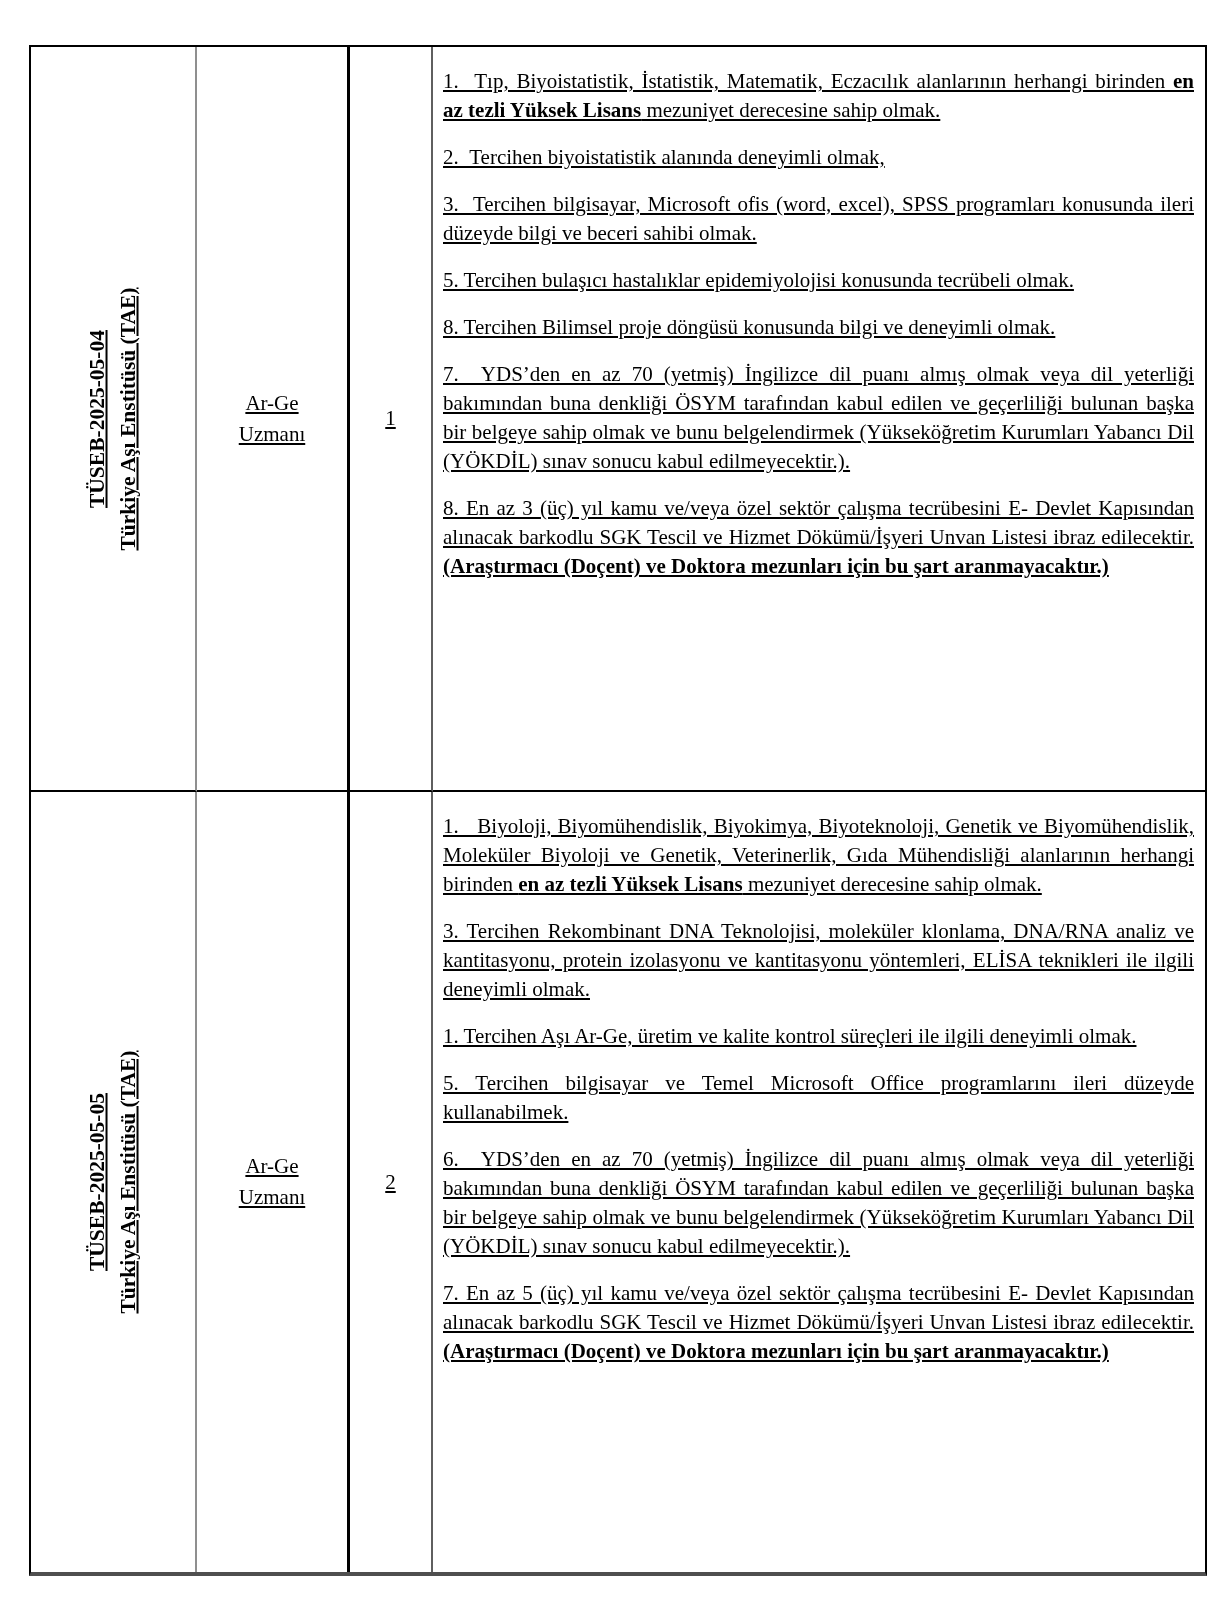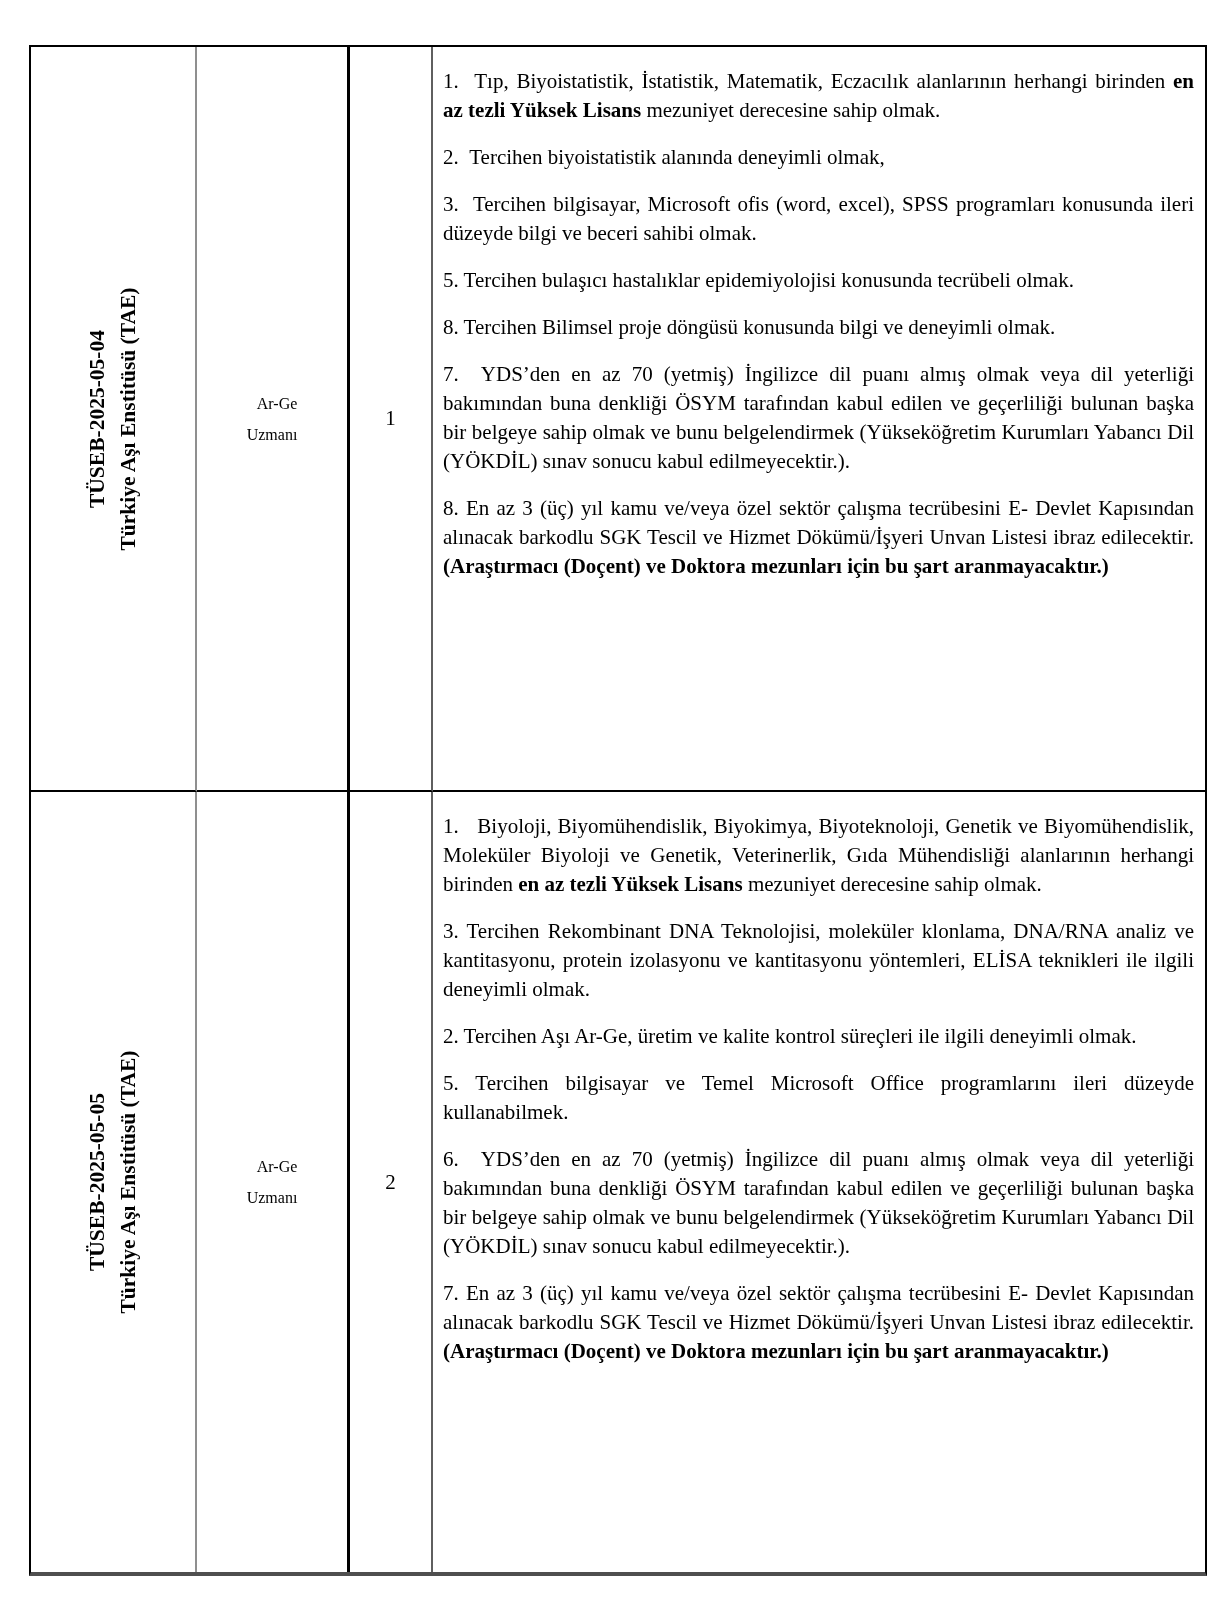--- a/index.html
+++ b/index.html
@@ -17,41 +17,41 @@
     left:29px;
     top:45px;
     width:1174px;
     border:2px solid #000000;
     border-bottom:4px solid #4f4f4f;
   }
   .trow { display:grid; grid-template-columns:166px 153px 83px 1fr; }
   .trow.r1 { height:745px; }
   .trow.r1 > .cell { border-bottom:2px solid #000000; }
   .trow.r2 { height:780px; }
-  .cell { box-sizing:border-box; overflow:hidden; }
+  .cell { box-sizing:border-box; overflow:hidden;text-decoration:underline; }
   .cell-code {
     border-right:2px solid #8f8f8f;
     display:flex; align-items:center; justify-content:center;
   }
   .vtext {
     transform:rotate(-90deg);
     white-space:nowrap;
     text-align:center;
     font-weight:bold;
     font-size:21.5px;
     line-height:31px;
   }
   .cell-pos {
     border-right:3px solid #000000;
     display:flex; align-items:center; justify-content:center;
   }
   .pos-text {
-    font-size:16px;
+    font-size:21px;
     line-height:31px;
-    text-align:right;
+    text-align:center;
     white-space:pre-line;
   }
   .cell-count {
     border-right:2px solid #5f5f5f;
     display:flex; align-items:center; justify-content:center;
     font-size:21px;
   }
   .cell-req { padding:20px 11px 8px 10px; }
   p.req {
     margin:0 0 18px 0;
@@ -102,20 +102,20 @@
     <div class="cell cell-pos">
       <div class="pos-text">Ar-Ge
 Uzmanı</div>
     </div>
     <div class="cell cell-count">
       <div>2</div>
     </div>
     <div class="cell cell-req">
           <p class="req"><span>1.&nbsp;&nbsp;&nbsp;Biyoloji, Biyomühendislik, Biyokimya, Biyoteknoloji, Genetik ve Biyomühendislik, Moleküler Biyoloji ve Genetik, Veterinerlik, Gıda Mühendisliği alanlarının herhangi birinden </span><span class="b">en az tezli Yüksek Lisans</span><span> mezuniyet derecesine sahip olmak.</span></p>
           <p class="req"><span>3. Tercihen Rekombinant DNA Teknolojisi, moleküler klonlama, DNA/RNA analiz ve kantitasyonu, protein izolasyonu ve kantitasyonu yöntemleri, ELİSA teknikleri ile ilgili deneyimli olmak.</span></p>
-          <p class="req"><span>2. Tercihen Aşı Ar-Ge, üretim ve kalite kontrol süreçleri ile ilgili deneyimli olmak.</span></p>
+          <p class="req"><span>1. Tercihen Aşı Ar-Ge, üretim ve kalite kontrol süreçleri ile ilgili deneyimli olmak.</span></p>
           <p class="req"><span>5. Tercihen bilgisayar ve Temel Microsoft Office programlarını ileri düzeyde kullanabilmek.</span></p>
           <p class="req"><span>6.&nbsp;&nbsp;YDS’den en az 70 (yetmiş) İngilizce dil puanı almış olmak veya dil yeterliği bakımından buna denkliği ÖSYM tarafından kabul edilen ve geçerliliği bulunan başka bir belgeye sahip olmak ve bunu belgelendirmek (Yükseköğretim Kurumları Yabancı Dil (YÖKDİL) sınav sonucu kabul edilmeyecektir.).</span></p>
-          <p class="req"><span>7. En az 3 (üç) yıl kamu ve/veya özel sektör çalışma tecrübesini E- Devlet Kapısından alınacak barkodlu SGK Tescil ve Hizmet Dökümü/İşyeri Unvan Listesi ibraz edilecektir. </span><span class="b">(Araştırmacı (Doçent) ve Doktora mezunları için bu şart aranmayacaktır.)</span></p>
+          <p class="req"><span>7. En az 5 (üç) yıl kamu ve/veya özel sektör çalışma tecrübesini E- Devlet Kapısından alınacak barkodlu SGK Tescil ve Hizmet Dökümü/İşyeri Unvan Listesi ibraz edilecektir. </span><span class="b">(Araştırmacı (Doçent) ve Doktora mezunları için bu şart aranmayacaktır.)</span></p>
         </div>
   </div>
 </div>
 </div>
 
 </body></html>

